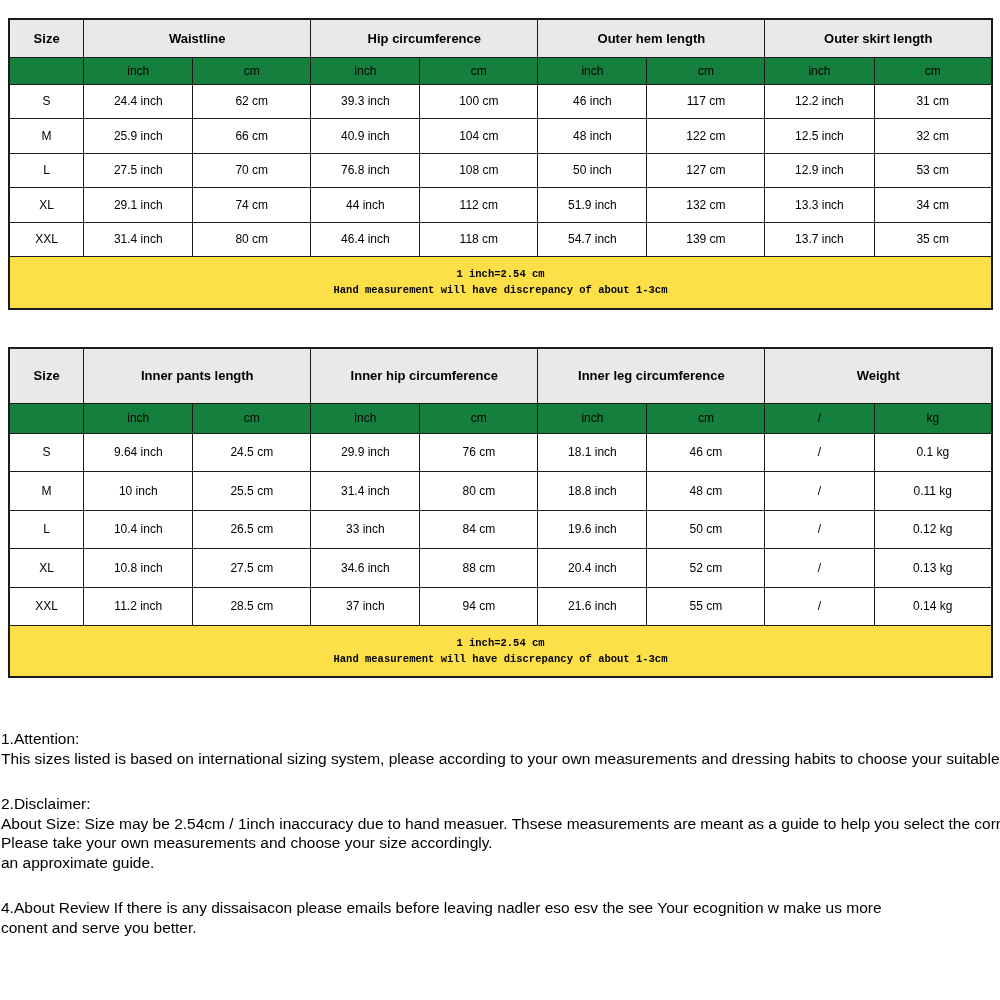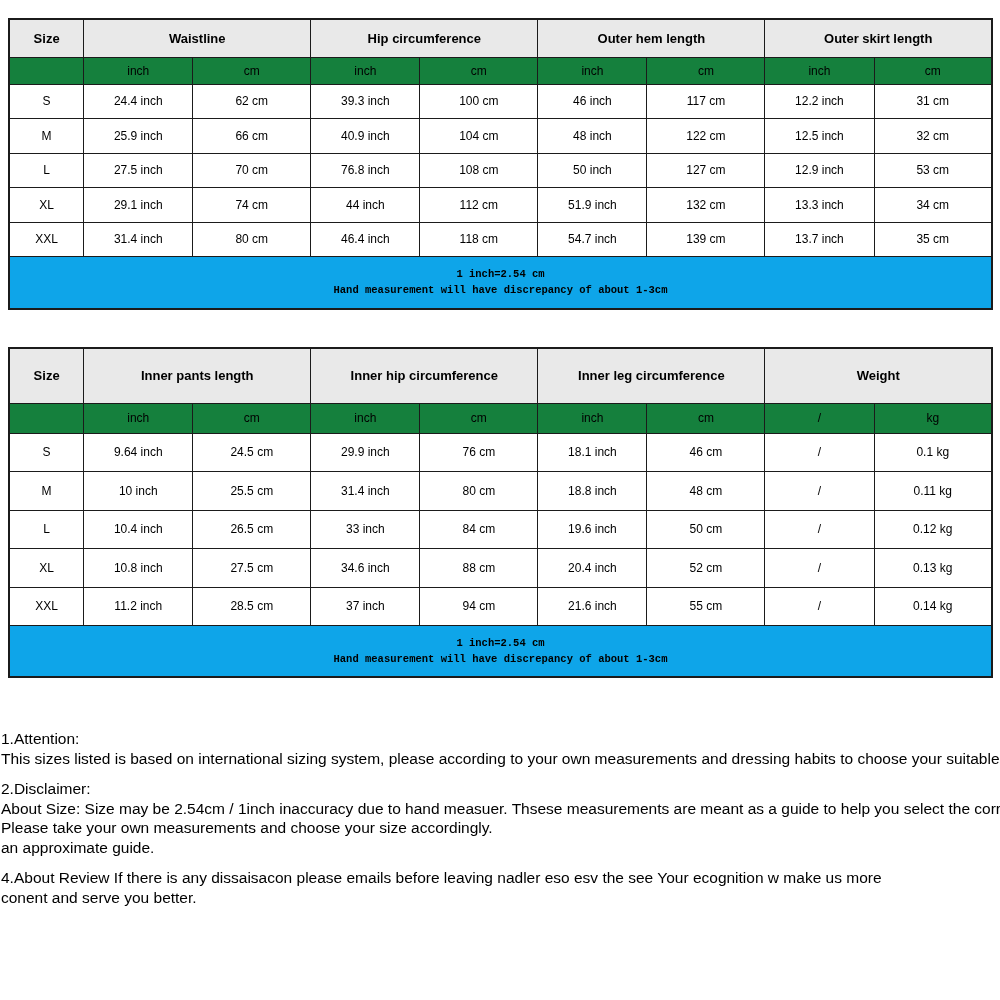--- a/index.html
+++ b/index.html
@@ -19,36 +19,36 @@
   }
   table.size-table th, table.size-table td {
     border:1.5px solid #1b1b1b; text-align:center; vertical-align:middle;
     padding:0; overflow:hidden;
   }
   tr.group-row th { background:#e9e9e9; font-weight:bold; font-size:13px; }
   tr.sub-row td  { background:#15803d; font-size:12px; font-weight:normal; }
   tbody th, tbody td { font-size:12px; font-weight:normal; background:#fff; }
   tfoot td {
     font-family:"Liberation Mono", "DejaVu Sans Mono", monospace;
-    font-weight:bold; font-size:10.5px; line-height:16px; background:#0ea5e9;
+    font-weight:bold; font-size:10.5px; line-height:16px; background:#fde047;
   }
   .t0 tr.group-row { height:38px; }
   .t0 tr.sub-row   { height:27px; }
   .t0 tbody tr     { height:34.5px; }
   .t0 tfoot tr     { height:52px; }
   .t1 tr.group-row { height:55px; }
   .t1 tr.sub-row   { height:30px; }
   .t1 tbody tr     { height:38.5px; }
   .t1 tfoot tr     { height:51px; }
 
   .notes { position:absolute; left:1px; top:729px; width:995px; }
   .notes p {
     margin:0; font-size:15.5px; line-height:19.5px; white-space:nowrap;
   }
-  .notes p.new-section { margin-top:11px; }
+  .notes p.new-section { margin-top:26px; }
 </style>
 </head>
 <body>
 
 <div class="page">
 
   <section class="chart-wrap t0">
       <table class="size-table">
         <colgroup>
           <col style="width: 7.6%;">

